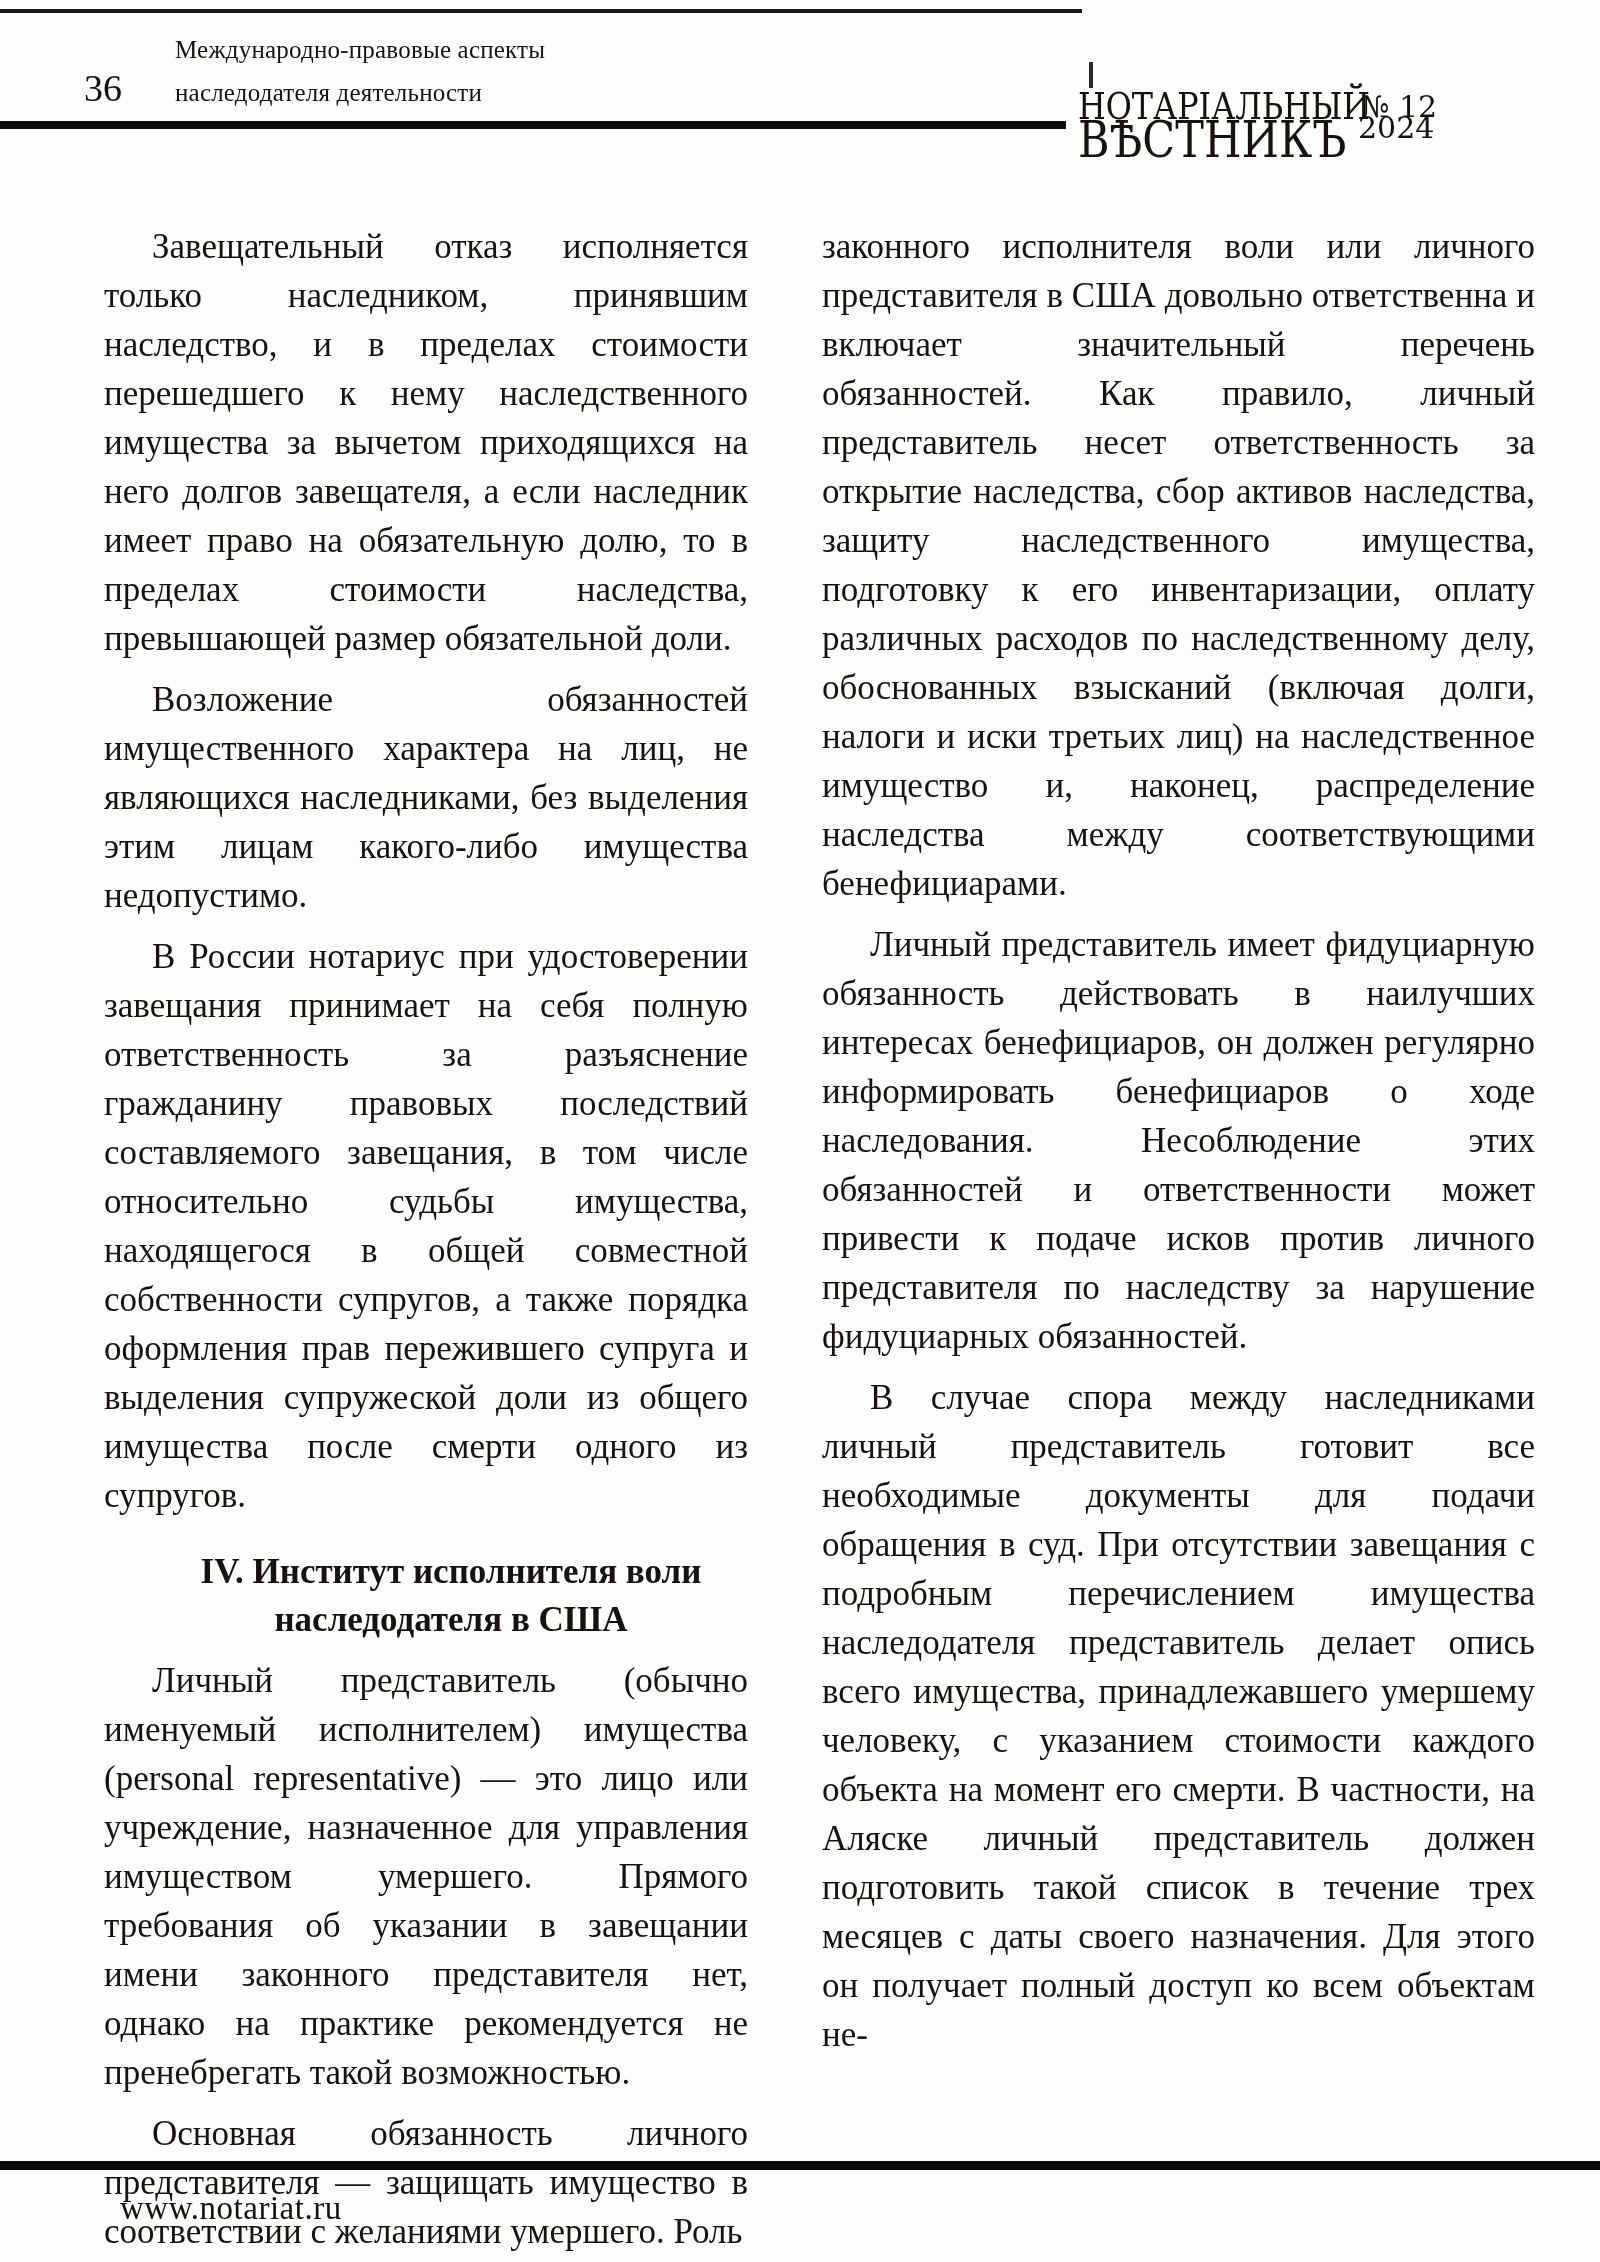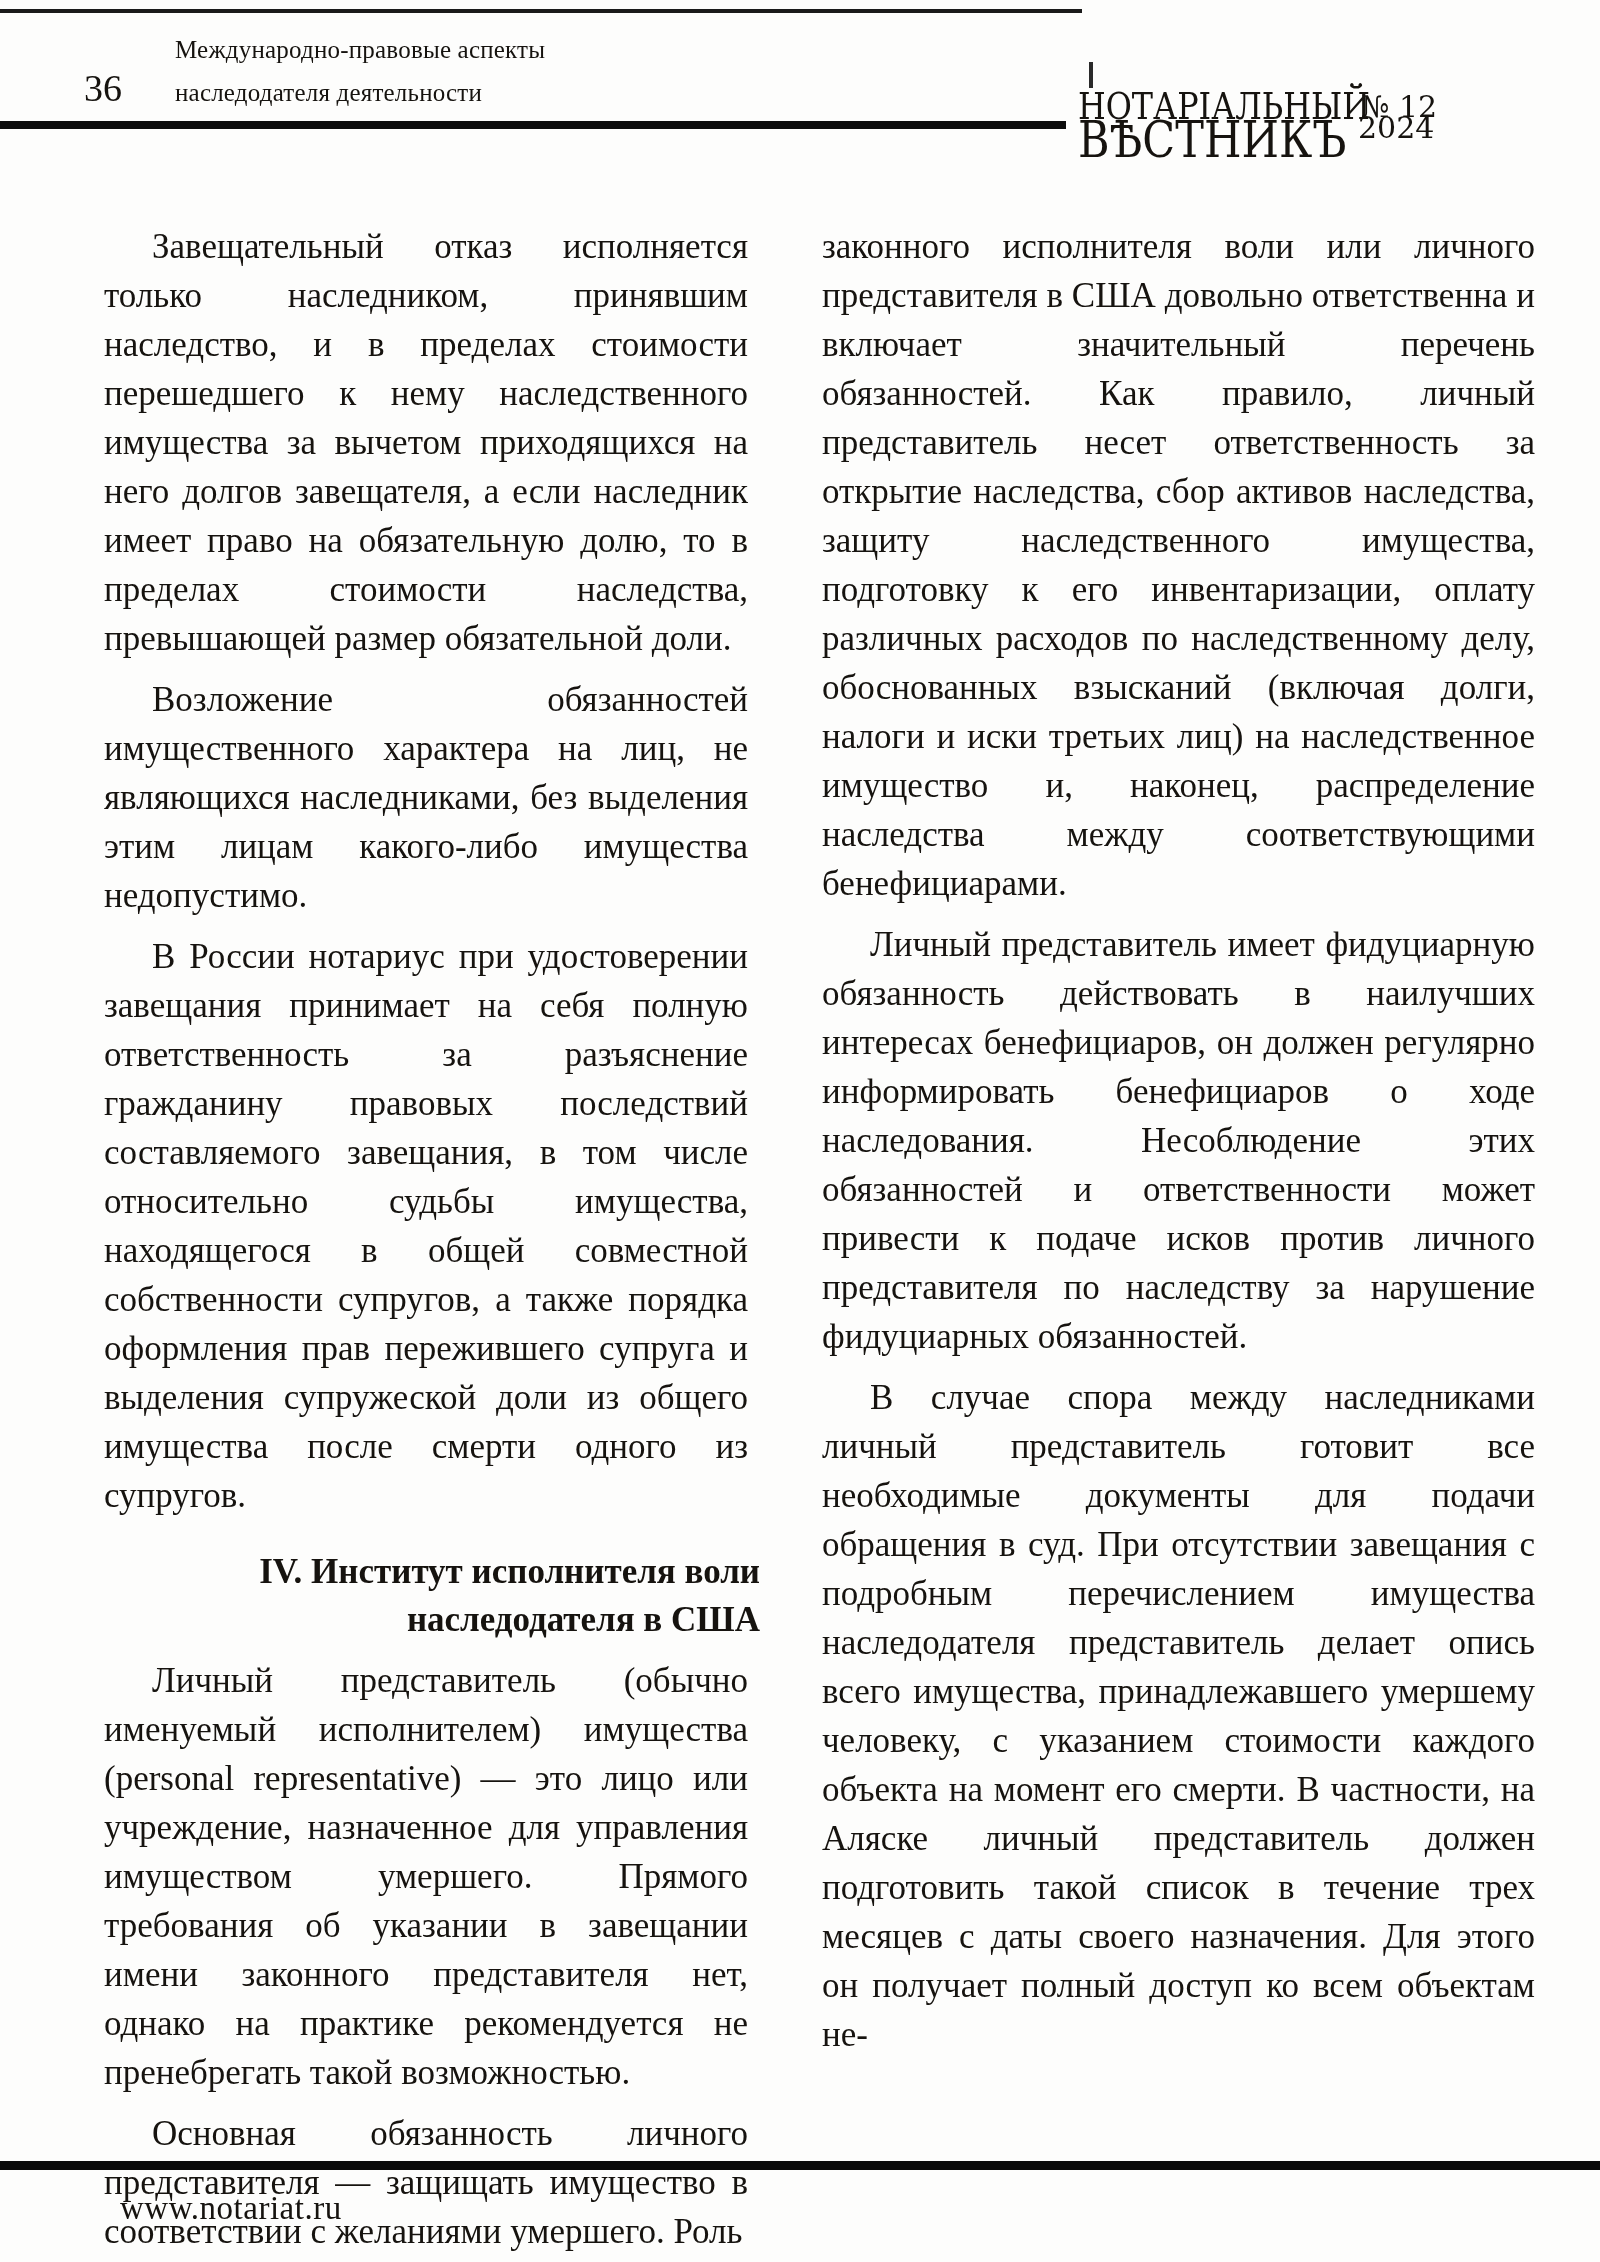--- a/index.html
+++ b/index.html
@@ -68,21 +68,21 @@
     margin: 12px;
     text-align: justify;
     text-justify: inter-word;
   }
   .indent { text-indent: 48px; }
   .heading {
     margin: 28px 0 12px 0;
     padding-left: 50px;
     font-size: 35px; line-height: 48px;
     font-weight: bold;
-    text-align: right;
+    text-align: center;
   }
 
   
   .footer-rule {
     position: absolute; left: 0; top: 2161px;
     width: 1600px; height: 9px; background: #0a0a0a;
   }
   .website {
     position: absolute; left: 120px; top: 2178px;
     font-size: 33px; line-height: 1.2;

